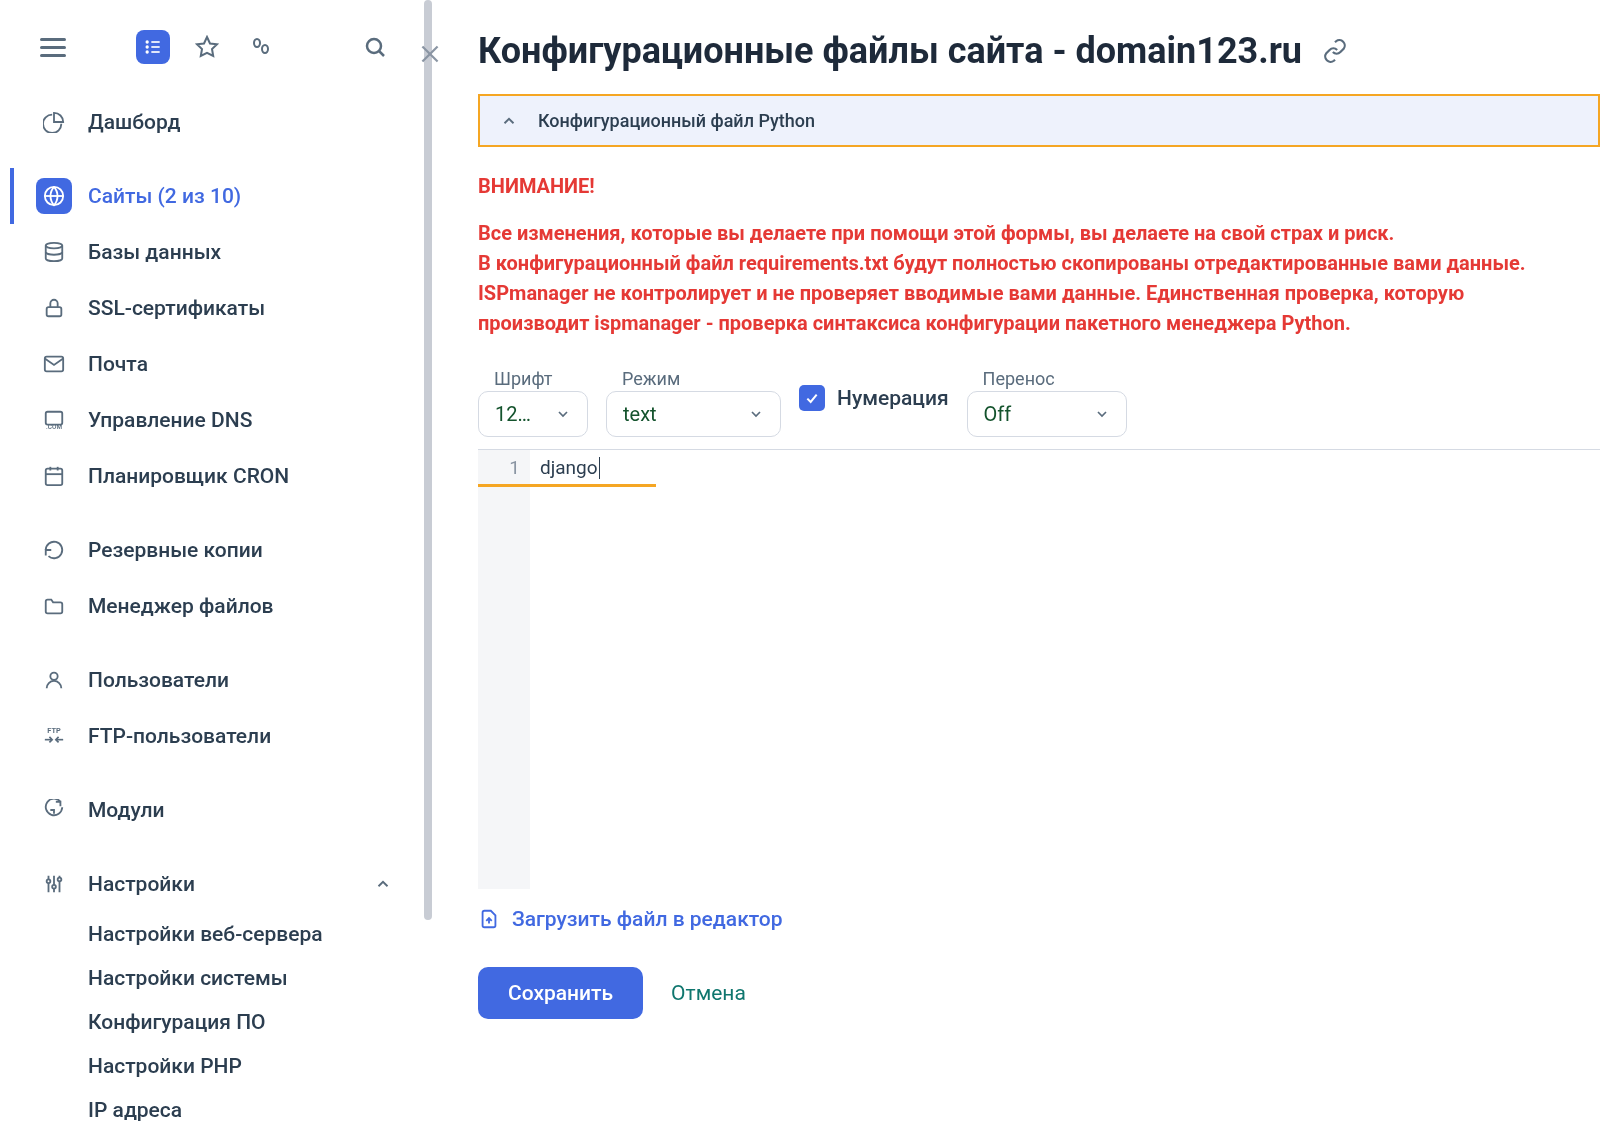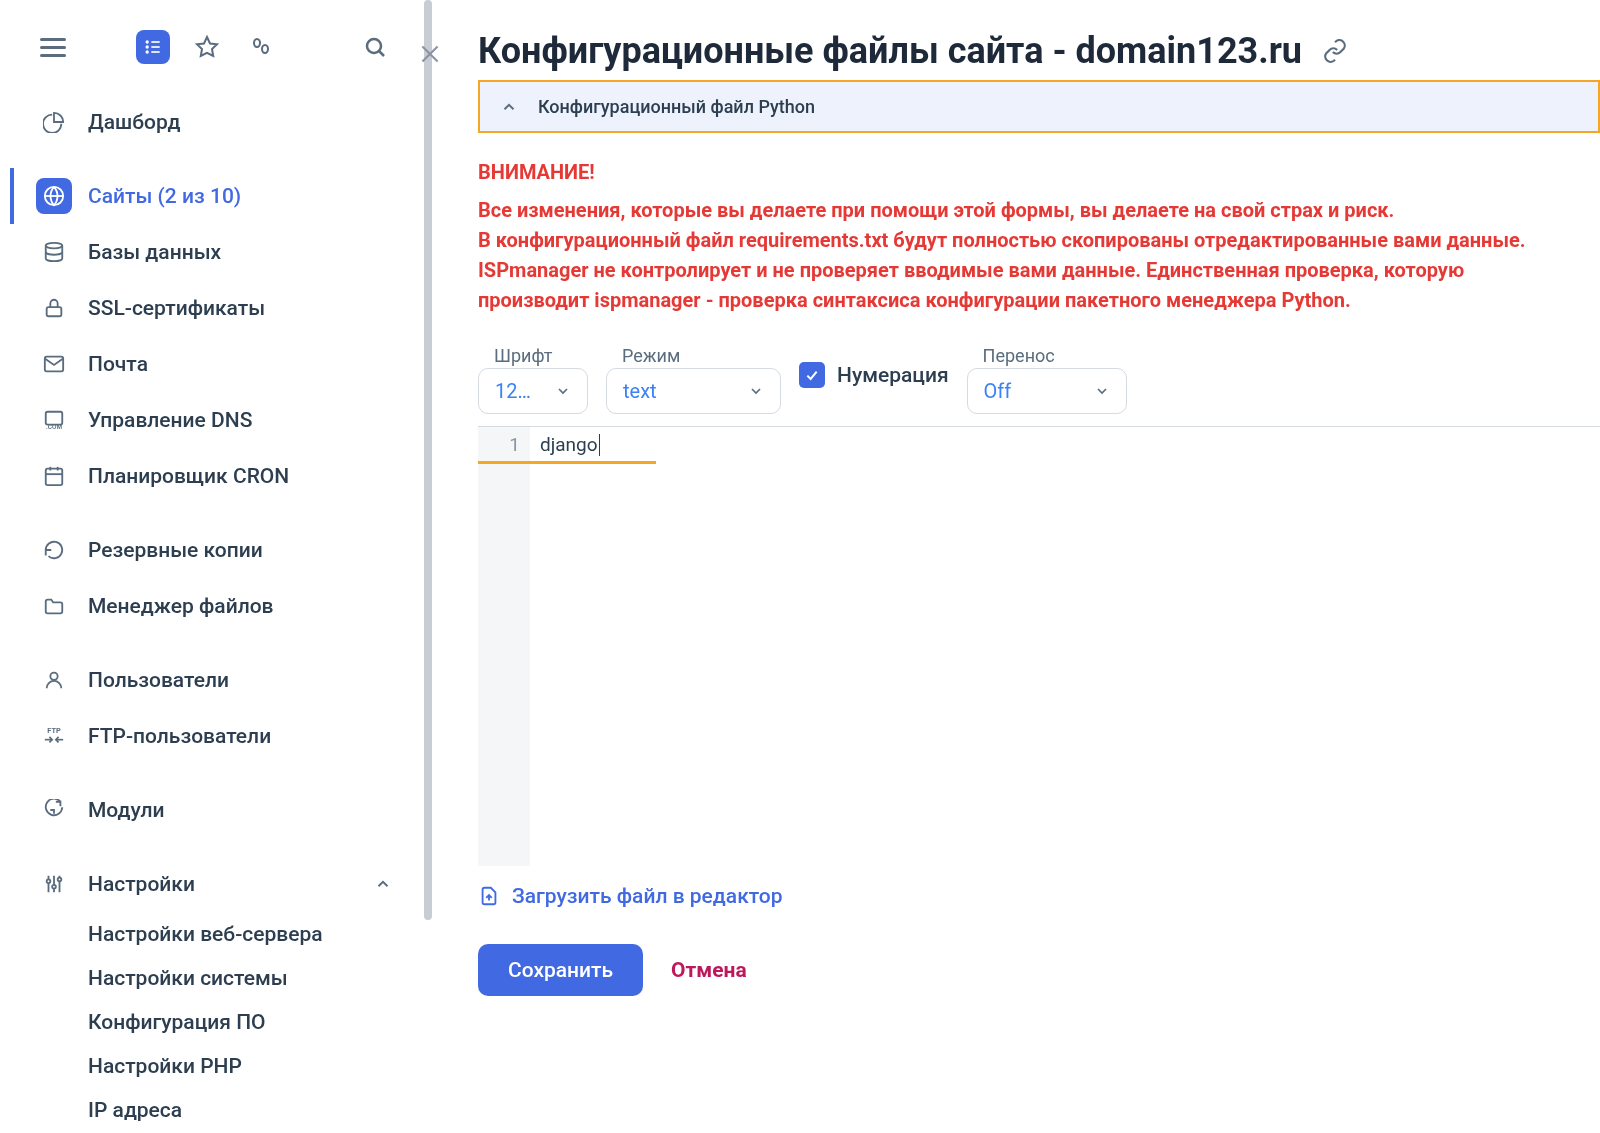--- a/index.html
+++ b/index.html
@@ -20,51 +20,51 @@
 .nav-icon-box{width:36px;height:36px;border-radius:8px;display:flex;align-items:center;justify-content:center;margin-right:16px;color:#5a6c7d;font-size:20px}
 .nav-item:not(.active) .nav-icon-box{background:transparent}
 .nav-spacer{height:18px}
 .nav-item .chev{margin-left:auto;color:#5a6c7d}
 .sub-nav{padding-left:78px}
 .sub-nav-item{padding:10px 20px 10px 0;font-size:21px;font-weight:500;color:#2c3e50;cursor:pointer}
 .scroll-track{position:absolute;right:-12px;top:0;bottom:0;width:12px}
 .scroll-thumb{position:absolute;left:2px;top:0;width:8px;height:920px;background:#c8ccd4;border-radius:4px}
 .close-btn{position:absolute;left:410px;top:34px;width:40px;height:40px;display:flex;align-items:center;justify-content:center;cursor:pointer;color:#8a95a3;font-size:28px;z-index:10}
 .main{position:absolute;left:470px;top:0;right:0;height:100%;padding:30px 0 0 8px}
-.page-title-row{display:flex;align-items:center;gap:20px;margin-bottom:8px}
+.page-title-row{display:flex;align-items:center;gap:20px;margin-bottom:22px}
 .page-title{font-size:36px;font-weight:700;color:#1e2a3a}
 .link-icon{color:#5a6c7d}
 .accordion{background:#eef2fc;padding:14px 20px;display:flex;align-items:center;gap:20px}
 .accordion.highlighted{border:2px solid #f5a623}
 .accordion .chev-up{color:#5a6c7d}
 .accordion-title{font-size:18px;color:#2c3e50;font-weight:500}
 .content{padding:24px 0 0 0}
 .warning{color:#e53935;font-size:20px;font-weight:700;line-height:1.5;max-width:1050px}
-.warning .heading{margin-bottom:8px}
+.warning .heading{margin-bottom:17px}
 .editor-controls{display:flex;gap:18px;margin-top:30px;flex-wrap:wrap}
 .control{display:flex;flex-direction:column;gap:2px}
 .control-label{font-size:18px;color:#5a6c7d;padding-left:16px}
-.select-box{border:1px solid #d5dae3;border-radius:10px;padding:10px 16px;display:flex;align-items:center;gap:10px;font-size:20px;color:#3b82f6;min-width:110px;cursor:pointer;background:#fff}
+.select-box{border:1px solid #d5dae3;border-radius:10px;padding:10px 16px;display:flex;align-items:center;gap:10px;font-size:20px;color:#14532d;min-width:110px;cursor:pointer;background:#fff}
 .select-box.w2{min-width:175px}
 .select-box.w3{min-width:265px}
 .select-box.w4{min-width:160px}
 .select-box .chev-down{margin-left:auto;color:#5a6c7d}
 .checkbox-wrap{display:flex;align-items:center;gap:12px;padding-bottom:10px}
 .checkbox{width:26px;height:26px;background:#4169e1;border-radius:5px;display:flex;align-items:center;justify-content:center;color:#fff;font-size:16px}
 .checkbox-label{font-size:21px;color:#2c3e50;font-weight:500}
 .editor{margin-top:12px;border-top:1px solid #d5dae3;display:flex;height:440px;position:relative}
 .gutter{width:52px;background:#f5f6f8;text-align:right;padding:6px 10px 0 0;color:#8a95a3;font-size:19px;font-family:Menlo,monospace}
 .code{flex:1;padding:6px 0 0 10px;font-family:Menlo,monospace;font-size:19px;position:relative}
 .code-line{display:flex;align-items:center}
 .cursor{display:inline-block;width:1px;height:22px;background:#2c3e50;margin-left:1px}
 .highlight-bar{position:absolute;left:0;top:34px;width:178px;height:3px;background:#f5a623}
 .upload-row{display:flex;align-items:center;gap:12px;margin-top:18px;color:#4169e1;font-size:21px;font-weight:500;cursor:pointer}
 .btn-row{display:flex;gap:28px;margin-top:36px;align-items:center}
 .btn-primary{background:#4169e1;color:#fff;border:none;border-radius:10px;padding:14px 30px;font-size:21px;font-weight:500;cursor:pointer}
-.btn-link{color:#be185d;font-size:21px;font-weight:700;cursor:pointer}
+.btn-link{color:#0f766e;font-size:21px;font-weight:400;cursor:pointer}
 svg{display:block}
 </style>
 </head>
 <body>
 
 <div class="sidebar">
   <div class="topbar">
     <div class="hamburger">
         <div></div>
         <div></div>

